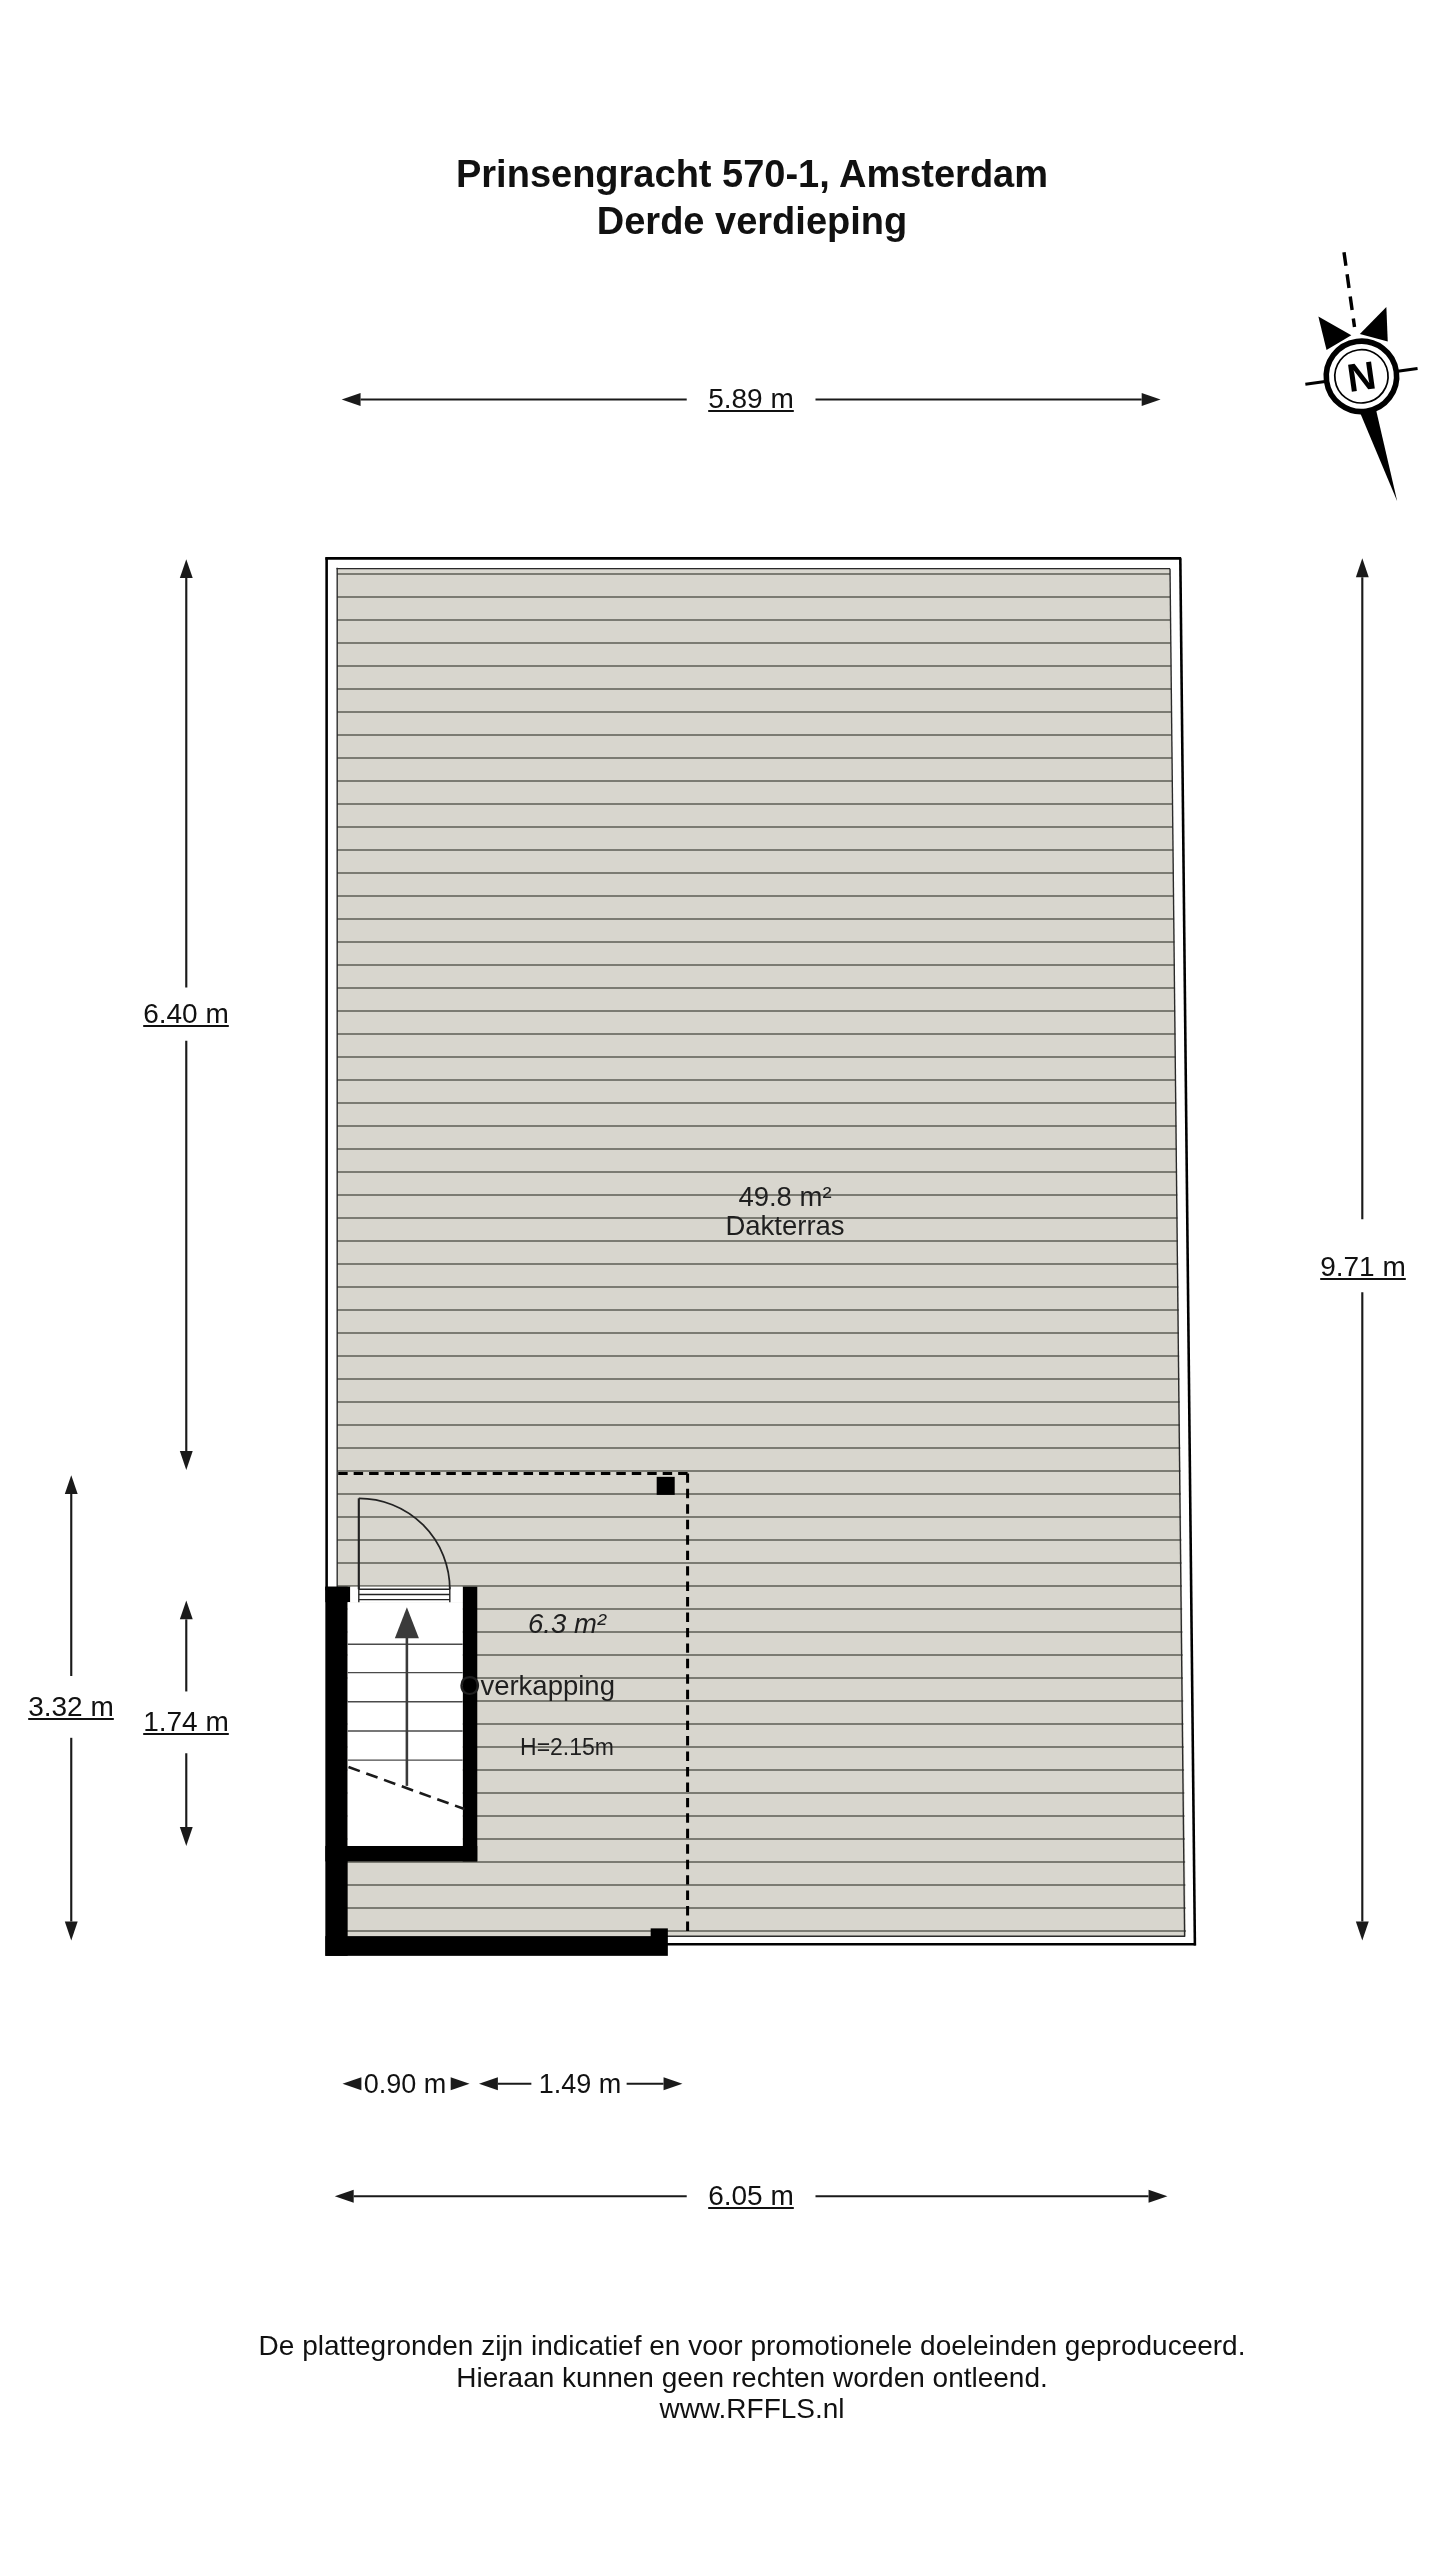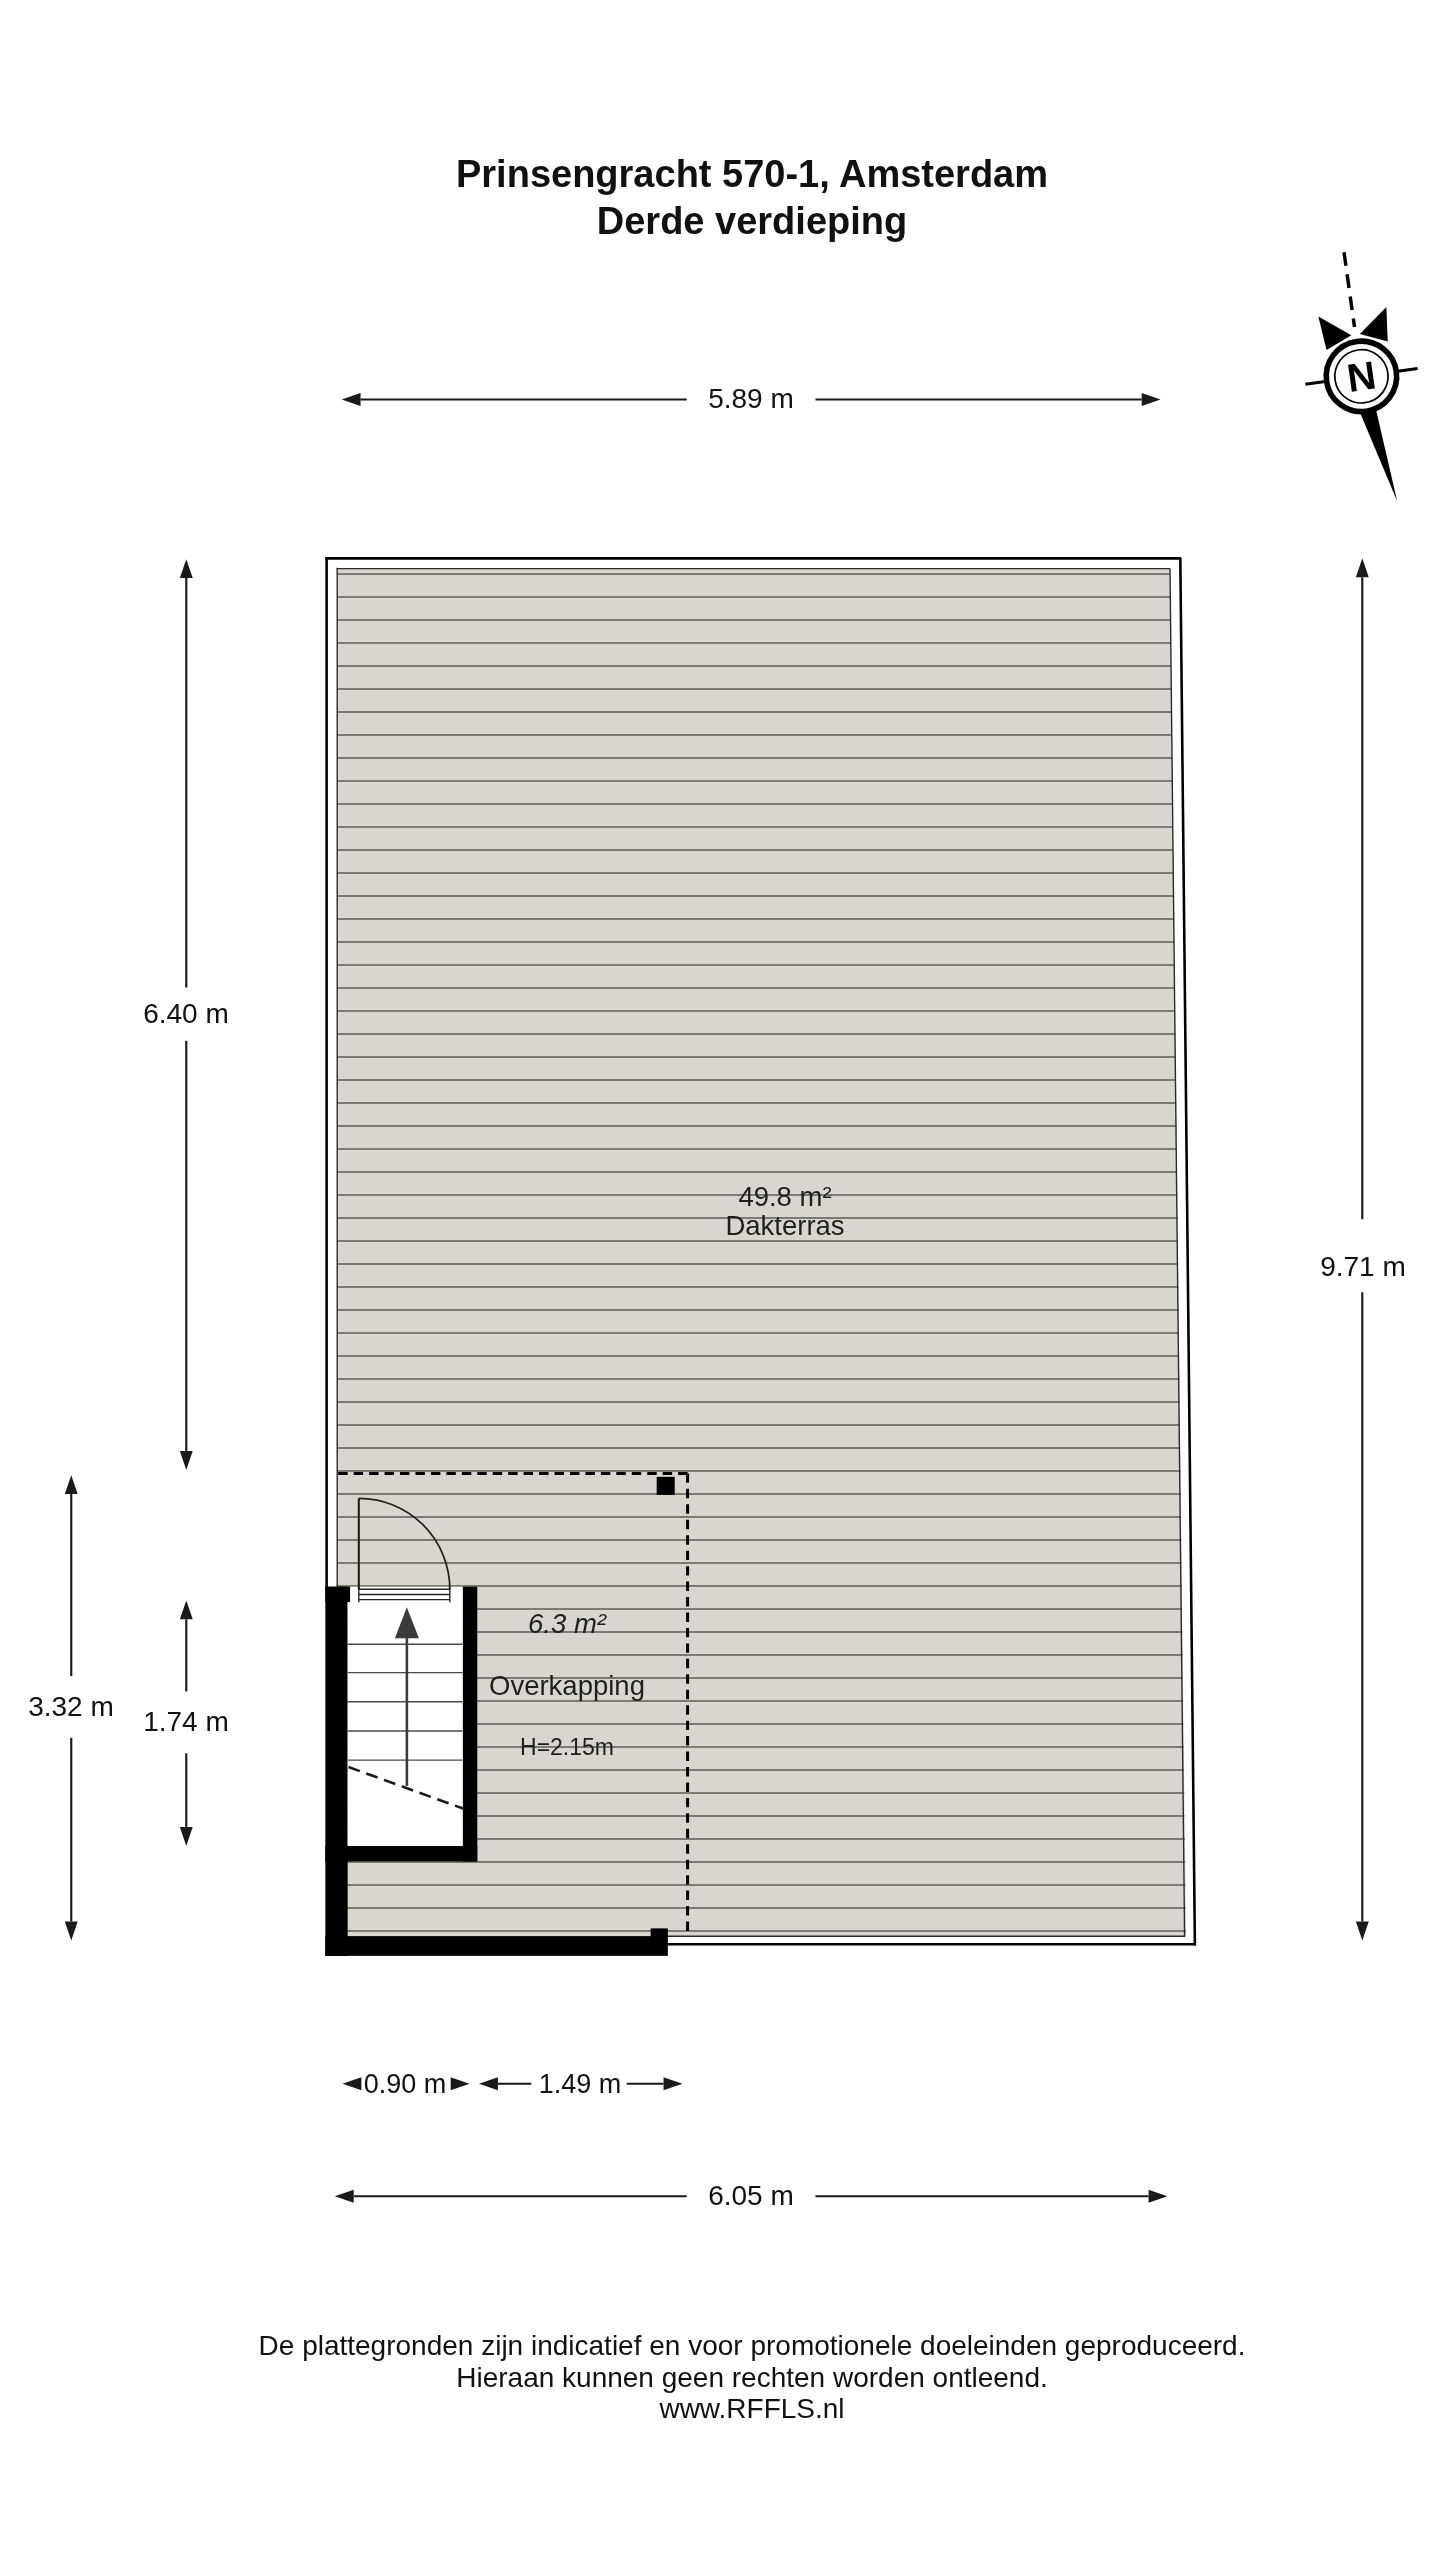--- a/index.html
+++ b/index.html
@@ -9,21 +9,21 @@
   #decking{position:absolute;inset:0;z-index:1;
     background:repeating-linear-gradient(180deg,#d8d6ce 0px,#d8d6ce 20.6px,#7b7b73 20.6px,#7b7b73 23px);
     clip-path:polygon(337px 568px,1170px 568px,1186px 1936px,337px 1936px);}
   svg.overlay{position:absolute;left:0;top:0;z-index:2;}
   .label{position:absolute;z-index:3;white-space:nowrap;transform:translate(-50%,-50%);
          text-align:center;}
   .title-line{font-weight:bold;font-size:38px;color:#111;}
   .room-name{font-size:27.5px;color:#1f1f1f;}
   .room-area{font-size:27.5px;color:#1f1f1f;}
   .room-height{font-size:23px;color:#1f1f1f;}
-  .dim{font-size:28px;color:#111;}
+  .dim{font-size:28px;color:#111;text-decoration:underline;}
   .dim-small{font-size:27px;color:#111;}
   .footer-line{font-size:28px;color:#111;}
 </style>
 </head>
 <body>
 
 <div id="page">
 
   <div id="decking"></div>
 
@@ -157,21 +157,21 @@
       <text x="1586" y="454" text-anchor="middle" font-family="Liberation Sans, sans-serif" font-size="46" font-weight="bold" fill="#000">N</text>
     </g>
   </svg>
 
   <div class="label title-line" style="left:752px;top:174px;">Prinsengracht 570-1, Amsterdam</div>
   <div class="label title-line" style="left:752px;top:221px;">Derde verdieping</div>
 
   <div class="label room-name" style="left:785px;top:1226px;">Dakterras</div>
   <div class="label room-area" style="left:785px;top:1197px;">49.8 m²</div>
 
-  <div class="label room-name" style="left:567px;top:1686px;">Overkapping</div>
+  <div class="label room-name" style="left:537px;top:1686px;">Overkapping</div>
   <div class="label room-area" style="left:567px;top:1624px;font-style:italic;">6.3 m²</div>
   <div class="label room-height" style="left:567px;top:1747px;">H=2.15m</div>
 
   <div class="label dim" style="left:751px;top:399px;">5.89 m</div>
   <div class="label dim" style="left:186px;top:1014px;">6.40 m</div>
   <div class="label dim" style="left:71px;top:1707px;">3.32 m</div>
   <div class="label dim" style="left:186px;top:1722px;">1.74 m</div>
   <div class="label dim" style="left:1363px;top:1255px;margin-top:12px;">9.71 m</div>
   <div class="label dim-small" style="left:405px;top:2084px;">0.90 m</div>
   <div class="label dim-small" style="left:580px;top:2084px;text-align:center;">1.49 m</div>

